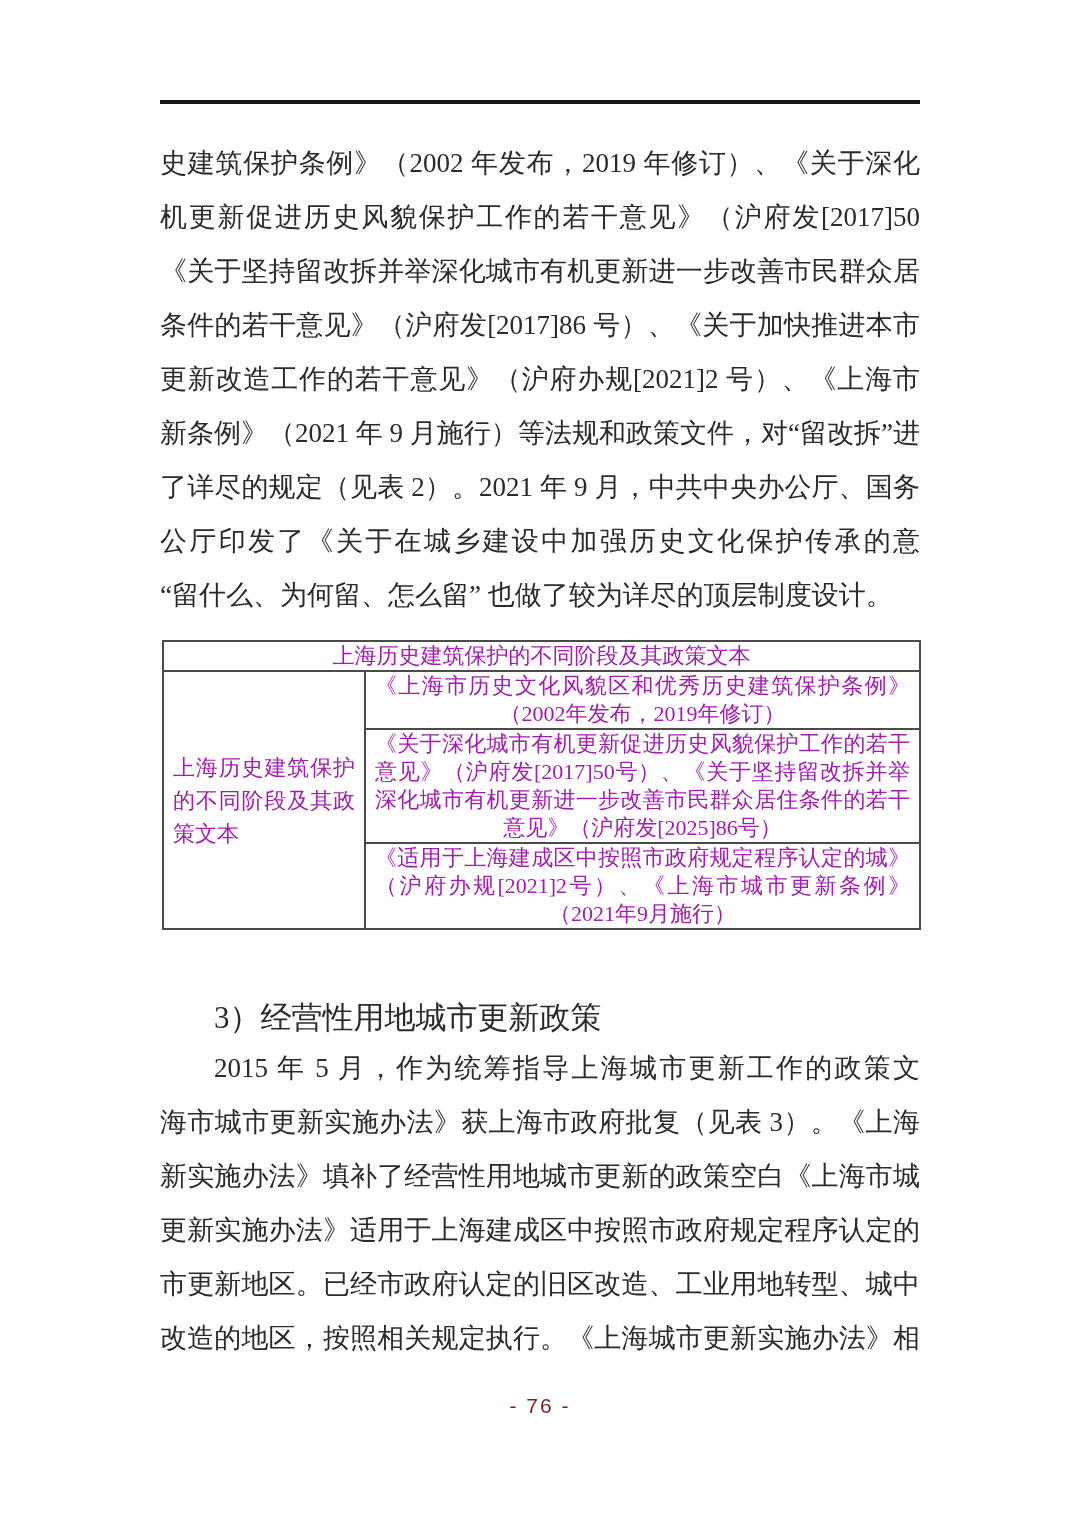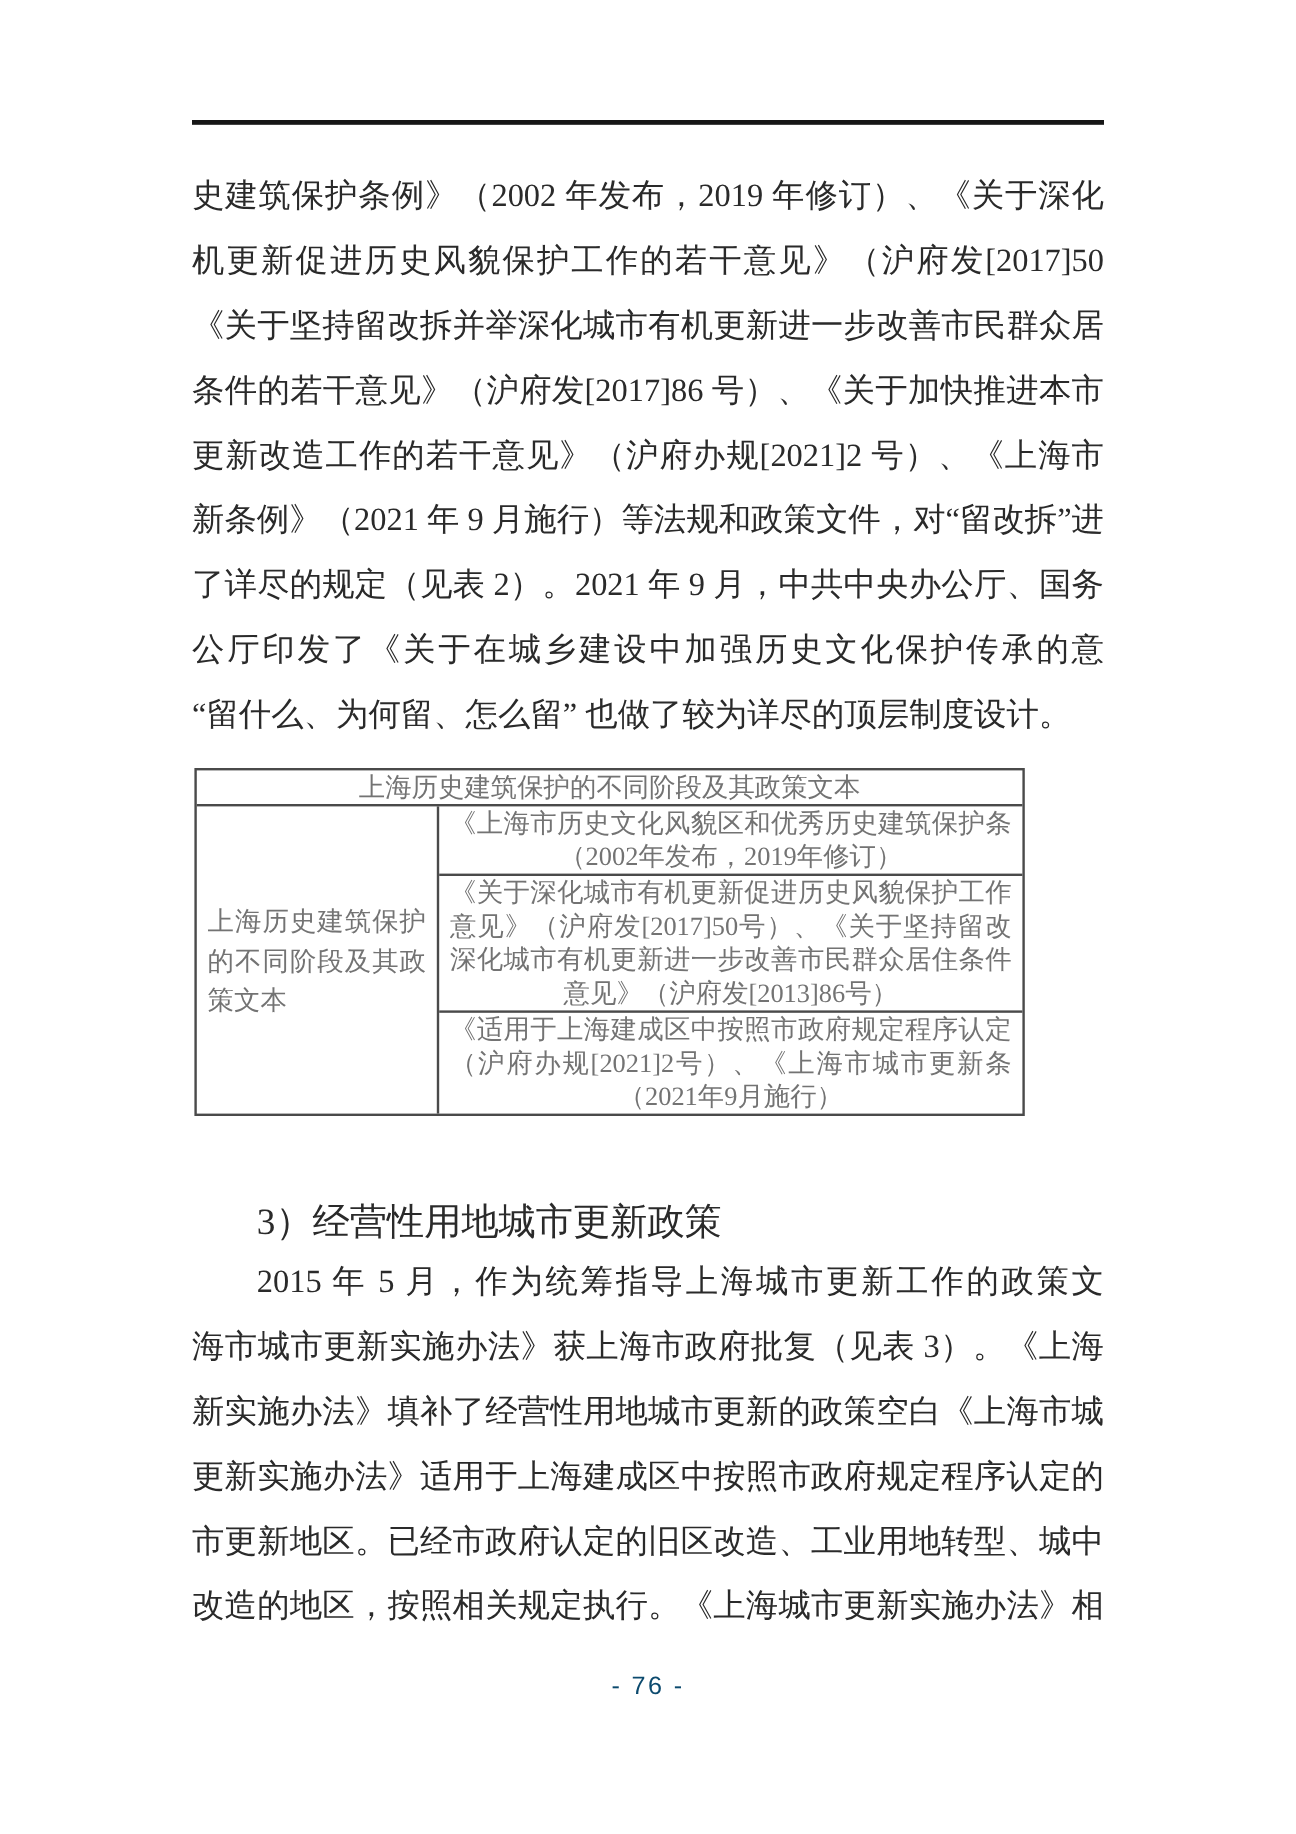--- a/index.html
+++ b/index.html
@@ -46,25 +46,25 @@
     height: 54px; line-height: 54px;
     font-size: 31px;
     text-indent: 54px;
     white-space: nowrap;
   }
   #para2 { top: 1041px; }
   
   .tbl {
     position: absolute;
     left: 162px; top: 640px;
-    width: 692px;
+    width: 759px;
     box-sizing: border-box;
     border: 2px solid #4a4a4a;
     font-size: 22px;
-    color: #737373;
+    color: #a21caf;
   }
   .tbl-title {
     height: 28px;
     line-height: 28px;
     text-align: center;
     border-bottom: 2px solid #4a4a4a;
     overflow: hidden;
   }
   .tbl-body { display: flex; }
   .tbl-left {
@@ -101,21 +101,21 @@
     text-justify: inter-character;
   }
   
   .page-number {
     position: absolute;
     left: 0; top: 1394px;
     width: 100%;
     text-align: center;
     font-size: 21px;
     font-family: "Liberation Sans", "DejaVu Sans", sans-serif;
-    color: #0c4a6e;
+    color: #7f1d1d;
     letter-spacing: 2px;
   }
 </style>
 </head>
 <body>
 
 <div class="page">
 
   <div class="header-rule"></div>
 
@@ -139,21 +139,21 @@
       </div>
       <div class="tbl-right">
         <div class="tbl-row">
           <div class="tline jl">《上海市历史文化风貌区和优秀历史建筑保护条例》</div>
           <div class="tline">（2002年发布，2019年修订）</div>
         </div>
         <div class="tbl-row">
           <div class="tline jl">《关于深化城市有机更新促进历史风貌保护工作的若干</div>
           <div class="tline jl">意见》（沪府发[2017]50号）、《关于坚持留改拆并举</div>
           <div class="tline jl">深化城市有机更新进一步改善市民群众居住条件的若干</div>
-          <div class="tline">意见》（沪府发[2013]86号）</div>
+          <div class="tline">意见》（沪府发[2025]86号）</div>
         </div>
         <div class="tbl-row">
           <div class="tline jl">《适用于上海建成区中按照市政府规定程序认定的城》</div>
           <div class="tline jl">（沪府办规[2021]2号）、《上海市城市更新条例》</div>
           <div class="tline">（2021年9月施行）</div>
         </div>
       </div>
     </div>
   </div>
 

